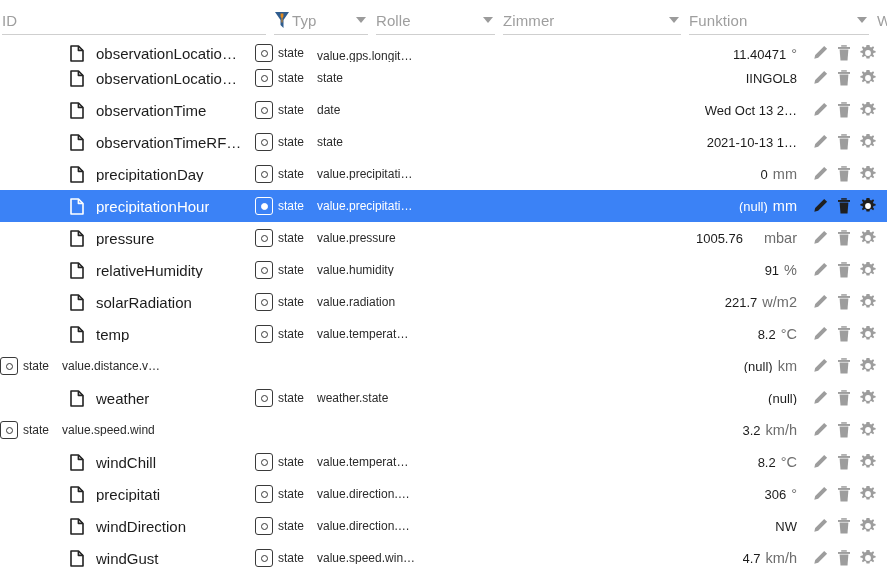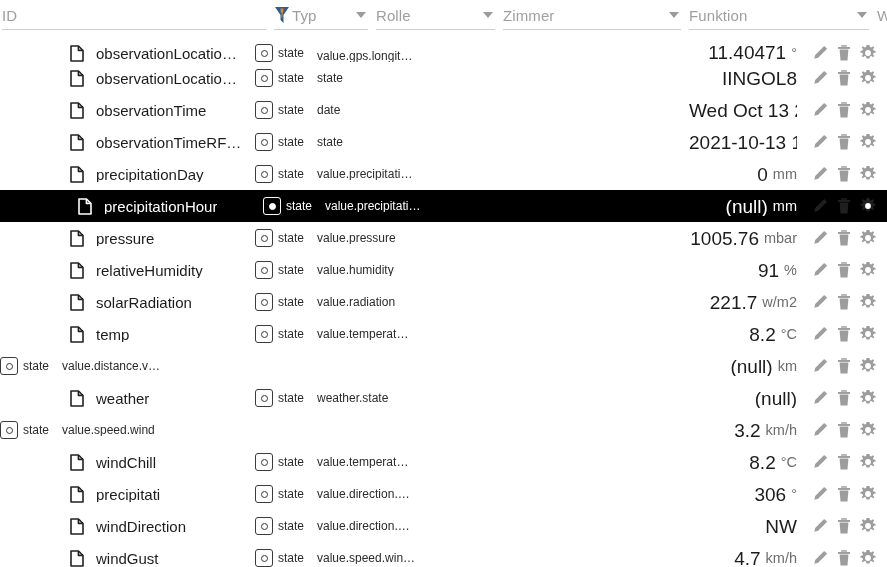--- a/index.html
+++ b/index.html
@@ -22,21 +22,21 @@
     height: 567px;
     overflow: hidden;
     background: #ffffff;
   }
 
   
   .filter-bar {
     position: relative;
     height: 40px;
     display: flex;
-    align-items: flex-start;
+    align-items: center;
     box-sizing: border-box;
     background: #ffffff;
     border-radius: 8px;
   }
   .filter-cell {
     position: relative;
     box-sizing: border-box;
     height: 30px;
     display: flex;
     align-items: center;
@@ -88,23 +88,22 @@
   }
   .row {
     position: relative;
     display: flex;
     align-items: center;
     height: 32px;
     box-sizing: border-box;
     background: #ffffff;
   }
   .row.selected {
-    background: #000000;
+    background: #3b82f6;
     color: #ffffff;
-    padding-left: 8px;
   }
   .row.clipped-top {
     height: 22px;
     align-items: flex-end;
     overflow: hidden;
   }
 
   
   .col-id {
     width: 255px;
@@ -200,21 +199,21 @@
   .col-wert {
     flex: 1 1 auto;
     display: flex;
     align-items: center;
     justify-content: flex-end;
     padding-right: 8px;
     box-sizing: border-box;
     overflow: hidden;
   }
   .wert-text {
-    font-size: 19px;
+    font-size: 13px;
     color: #1c1c1c;
     white-space: nowrap;
     line-height: 1;
     overflow: hidden;
   }
   .wert-unit {
     color: #6d6d6d;
     font-size: 14.5px;
   }
   .row.selected .wert-text,
@@ -613,21 +612,21 @@
           <span class="rolle-text">value.pressure</span>
         </div>
         <div class="col-zimmer">
           <span class="rolle-text"></span>
         </div>
         <div class="col-funktion">
           <span class="rolle-text"></span>
         </div>
         <div class="col-wert">
           <span class="wert-text">1005.76</span>
-          <span class="wert-unit" style="margin-left: 5px;">mbar</span>
+          <span class="wert-unit" style="margin-left: 21px;">mbar</span>
         </div>
         <div class="col-actions">
           <span class="act-icon pencil">
             <svg width="18" height="18" viewBox="0 0 18 18" aria-hidden="true">
               <path d="M13.2 1.9 l2.9 2.9 -9.0 9.0 -3.8 0.9 0.9 -3.8 Z" fill="currentColor"></path>
             </svg>
           </span>
           <span class="act-icon trash">
             <svg width="18" height="18" viewBox="0 0 18 18" aria-hidden="true">
               <rect x="6.2" y="1.2" width="5.6" height="1.5" fill="currentColor"></rect>

